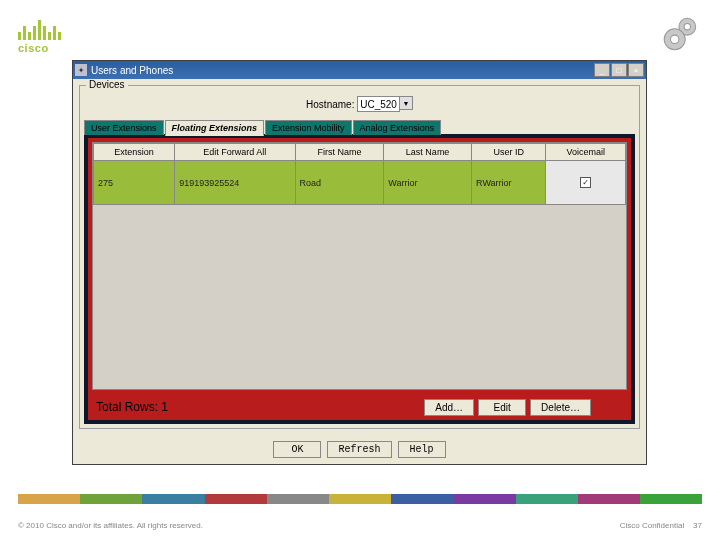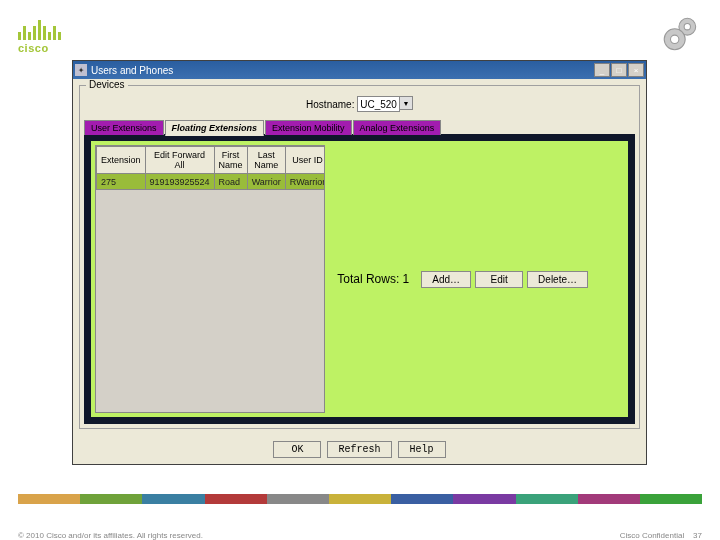--- a/index.html
+++ b/index.html
@@ -133,40 +133,40 @@
     vertical-align: top;
   }
   .tabs {
     display: flex;
     gap: 1px;
     margin-bottom: 0;
   }
   .tab {
     border: 1px solid #888;
     border-bottom: none;
-    background: #a21caf;
+    background: #0f766e;
     padding: 2px 6px;
     font-size: 9px;
     cursor: pointer;
     position: relative;
   }
   .tab.active {
     background: #ece9d8;
     font-weight: bold;
     z-index: 2;
     border-bottom: 1px solid #ece9d8;
     margin-bottom: -1px;
     font-style: italic;
   }
   .tab-content {
-    border: 7px solid #0f172a;
+    border: 4px solid #0f172a;
     flex: 1;
-    background: #bef264;
-    display: flex;
-    flex-direction: row;
+    background: #b91c1c;
+    display: flex;
+    flex-direction: column;
     margin-top: -1px;
   }
   .table-wrap {
     flex: 1;
     margin: 4px;
     border: 1px solid #888;
     background: #d4d0c8;
     overflow: hidden;
   }
   .grid {
@@ -176,21 +176,21 @@
   }
   .grid th {
     background: #ece9d8;
     border: 1px solid #888;
     padding: 3px 4px;
     font-weight: normal;
     text-align: center;
   }
   .grid td {
     border: 1px solid #888;
-    padding: 2px 4px;
+    padding: 16px 4px;
     background: #99bc3a;
     color: #222;
     height: 16px;
   }
   .grid td.vm {
     background: #e8e8e8;
     text-align: center;
   }
   .checkbox {
     width: 11px;
@@ -234,21 +234,21 @@
     position: absolute;
     bottom: 36px;
     left: 18px;
     right: 18px;
     height: 10px;
     display: flex;
   }
   .stripe span { flex: 1; }
   .footer {
     position: absolute;
-    bottom: 0;
+    bottom: 10px;
     left: 18px;
     right: 18px;
     display: flex;
     font-size: 8px;
     color: #888;
     justify-content: space-between;
   }
 </style>
 </head>
 <body>

